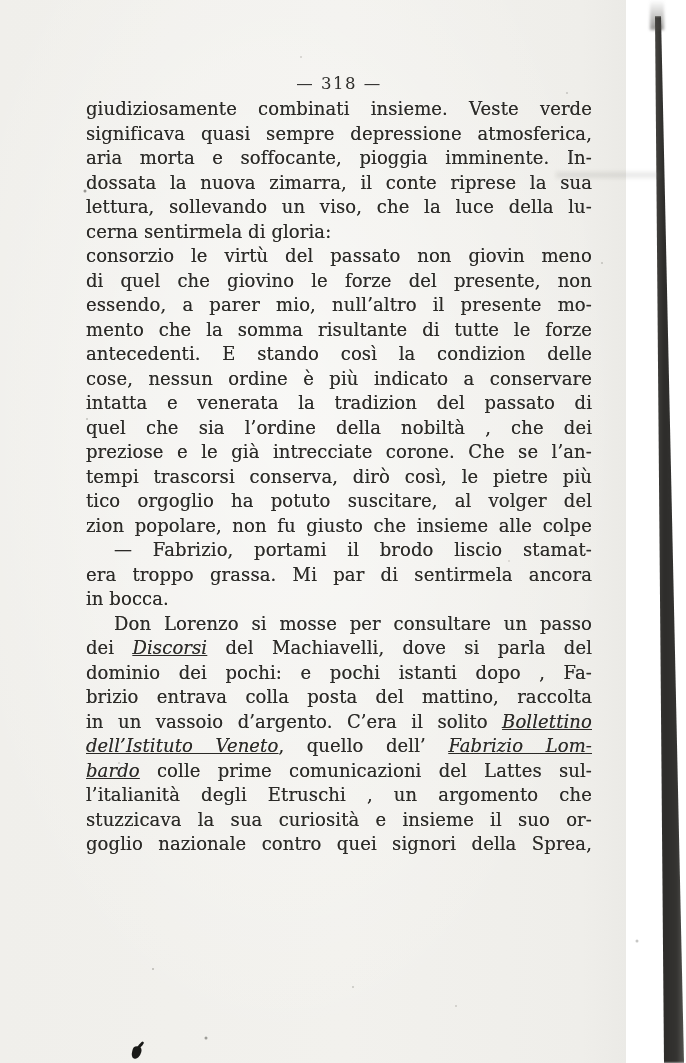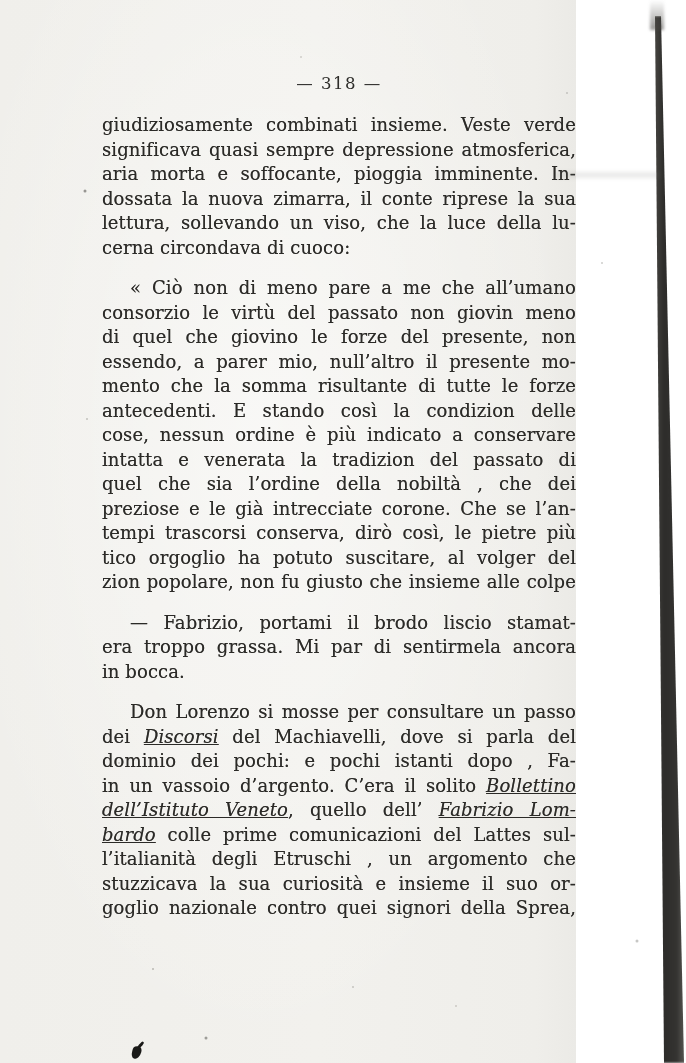--- a/index.html
+++ b/index.html
@@ -5,21 +5,21 @@
   html, body {
     margin: 0;
     padding: 0;
     width: 686px;
     height: 1063px;
     overflow: hidden;
     font-family: "DejaVu Serif", "Liberation Serif", serif;
   }
   .page {
     position: relative;
-    width: 576px;
+    width: 626px;
     height: 1063px;
     background:
       radial-gradient(ellipse at 45% 40%, rgba(255,255,255,0.5), rgba(255,255,255,0) 70%),
       linear-gradient(90deg, #f0efeb 0%, #f2f1ed 55%, #efeeea 93%, #ebeae6 100%);
     color: #2b2a27;
   }
   .pagenum {
     position: absolute;
     top: 74px;
     left: 86px;
@@ -32,21 +32,21 @@
   .text {
     position: absolute;
     top: 97px;
     left: 86px;
     width: 506px;
     font-size: 18px;
     line-height: 24.5px;
     letter-spacing: 0.1px;
     text-shadow: 0 0 0.45px rgba(20,20,18,0.55);
   }
-  .para { margin: 16px; }
+  .para { margin: 0; }
   .line { text-align: left; }
   .line.j { text-align: justify; text-align-last: justify; }
   .line.first { padding-left: 28px; }
   .it { font-style: italic; text-decoration: underline; }
   
   .edge {
     position: absolute;
     left: 648px;
     top: 16px;
     width: 42px;
@@ -123,24 +123,23 @@
 
 <div class="page">
   <div class="pagenum">— 318 —</div>
   <div class="text" id="text-block">
       <div class="para">
         <div class="line j"><span>giudiziosamente combinati insieme. Veste verde</span></div>
         <div class="line j"><span>significava quasi sempre depressione atmosferica,</span></div>
         <div class="line j"><span>aria morta e soffocante, pioggia imminente. In-</span></div>
         <div class="line j"><span>dossata la nuova zimarra, il conte riprese la sua</span></div>
         <div class="line j"><span>lettura, sollevando un viso, che la luce della lu-</span></div>
-        <div class="line"><span>cerna circondava di cuoco:</span></div>
+        <div class="line"><span>cerna sentirmela di gloria:</span></div>
       </div>
       <div class="para">
-        <div class="line j first"><span>« Ciò non di meno pare a me che all’umano</span></div>
         <div class="line j"><span>consorzio le virtù del passato non giovin meno</span></div>
         <div class="line j"><span>di quel che giovino le forze del presente, non</span></div>
         <div class="line j"><span>essendo, a parer mio, null’altro il presente mo-</span></div>
         <div class="line j"><span>mento che la somma risultante di tutte le forze</span></div>
         <div class="line j"><span>antecedenti. E stando così la condizion delle</span></div>
         <div class="line j"><span>cose, nessun ordine è più indicato a conservare</span></div>
         <div class="line j"><span>intatta e venerata la tradizion del passato di</span></div>
         <div class="line j"><span>quel che sia l’ordine della nobiltà , che dei</span></div>
         <div class="line j"><span>preziose e le già intrecciate corone. Che se l’an-</span></div>
         <div class="line j"><span>tempi trascorsi conserva, dirò così, le pietre più</span></div>
@@ -149,20 +148,21 @@
       </div>
       <div class="para">
         <div class="line j first"><span>— Fabrizio, portami il brodo liscio stamat-</span></div>
         <div class="line j"><span>era troppo grassa. Mi par di sentirmela ancora</span></div>
         <div class="line"><span>in bocca.</span></div>
       </div>
       <div class="para">
         <div class="line j first"><span>Don Lorenzo si mosse per consultare un passo</span></div>
         <div class="line j"><span>dei </span><span class="it">Discorsi</span><span> del Machiavelli, dove si parla del</span></div>
         <div class="line j"><span>dominio dei pochi: e pochi istanti dopo , Fa-</span></div>
+        <div class="line j"><span>brizio entrava colla posta del mattino, raccolta</span></div>
         <div class="line j"><span>in un vassoio d’argento. C’era il solito </span><span class="it">Bollettino</span></div>
         <div class="line j"><span class="it">dell’Istituto Veneto</span><span>, quello dell’ </span><span class="it">Fabrizio Lom-</span></div>
         <div class="line j"><span class="it">bardo</span><span> colle prime comunicazioni del Lattes sul-</span></div>
         <div class="line j"><span>l’italianità degli Etruschi , un argomento che</span></div>
         <div class="line j"><span>stuzzicava la sua curiosità e insieme il suo or-</span></div>
         <div class="line j"><span>goglio nazionale contro quei signori della Sprea,</span></div>
       </div>
     </div>
   <div class="edge"></div>
   <div class="edge-fade"></div>

